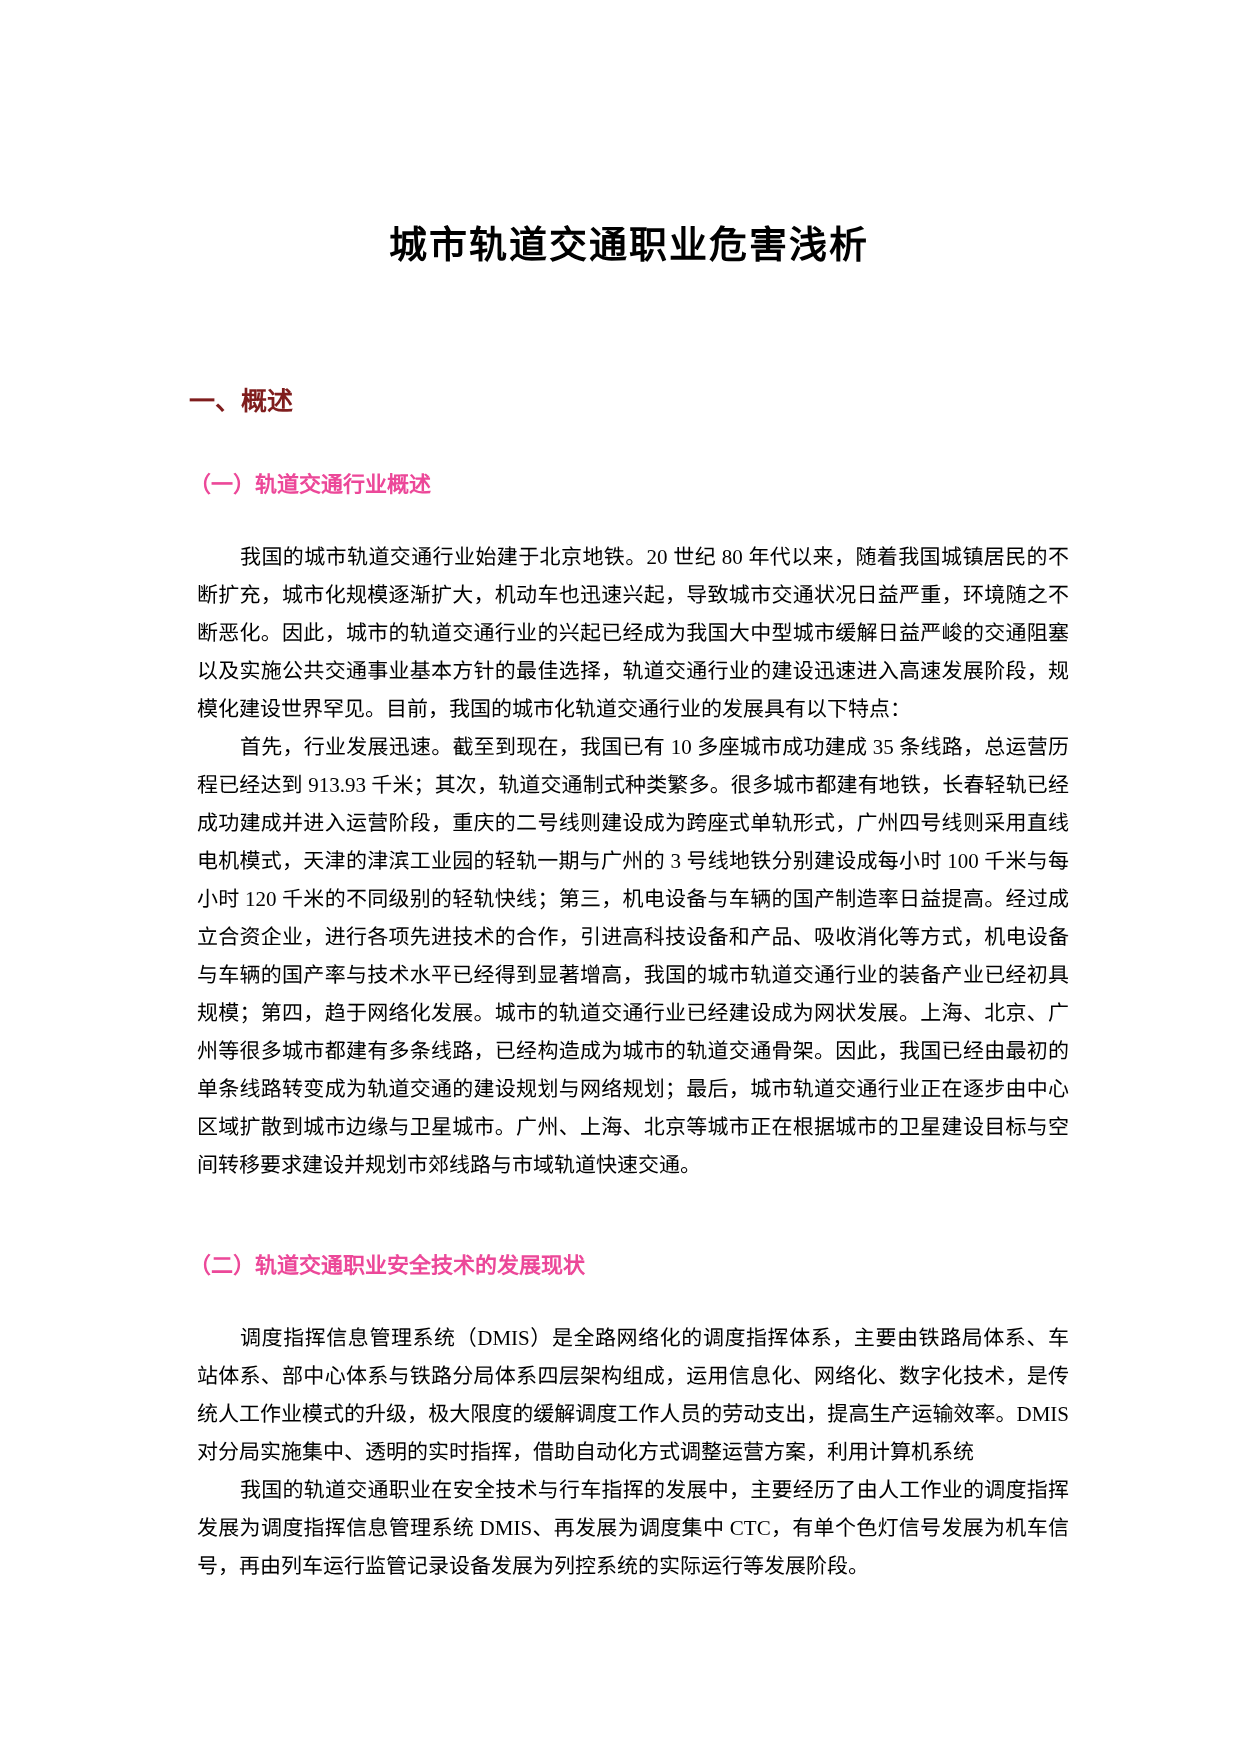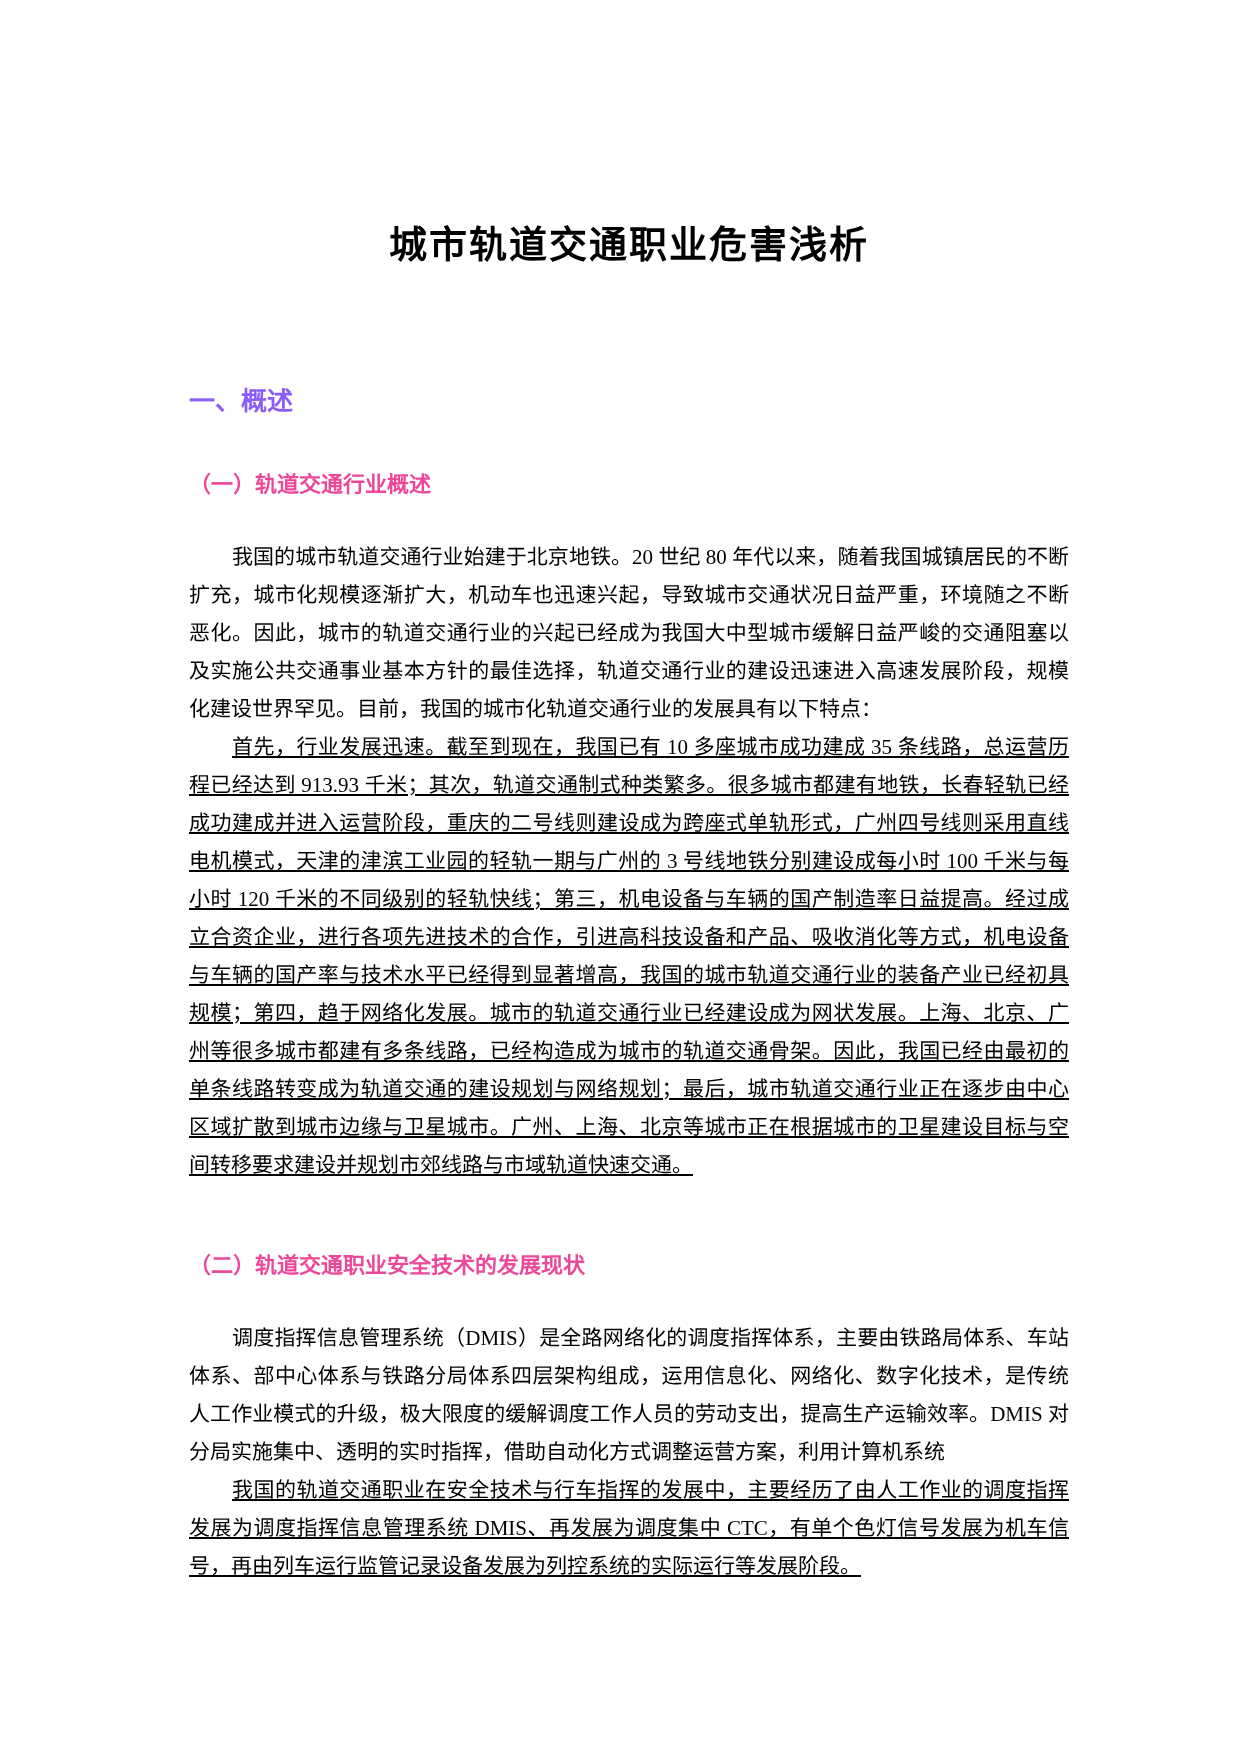--- a/index.html
+++ b/index.html
@@ -27,47 +27,46 @@
     text-align: center;
     letter-spacing: 2px;
     color: #000000;
   }
   .heading-1 {
     margin: 118px 0 0 0;
     font-family: "Liberation Sans", sans-serif;
     font-weight: bold;
     font-size: 26px;
     line-height: 30px;
-    color: #8b5cf6;
+    color: #7f1d1d;
   }
   .heading-2 {
     margin: 56px 0 0 0;
     font-family: "Liberation Sans", sans-serif;
     font-weight: bold;
     font-size: 22px;
     line-height: 26px;
     color: #ec4899;
   }
   .heading-2.second {
     margin-top: 69px;
   }
   p.body-para {
-    margin: 40px 0 0 0;
+    margin: 40px 0 0 8px;
     font-family: "Liberation Serif", serif;
     font-size: 21px;
     line-height: 38px;
     text-align: justify;
     text-justify: inter-character;
     text-indent: 43px;
     color: #000000;
     word-break: break-all;
   }
   p.body-para + p.body-para {
     margin-top: 0;
-    text-decoration: underline;
   }
 </style>
 </head>
 <body>
 
 <div class="page">
 
   <h1 class="doc-title">城市轨道交通职业危害浅析</h1>
 
   <h2 class="heading-1">一、概述</h2>

